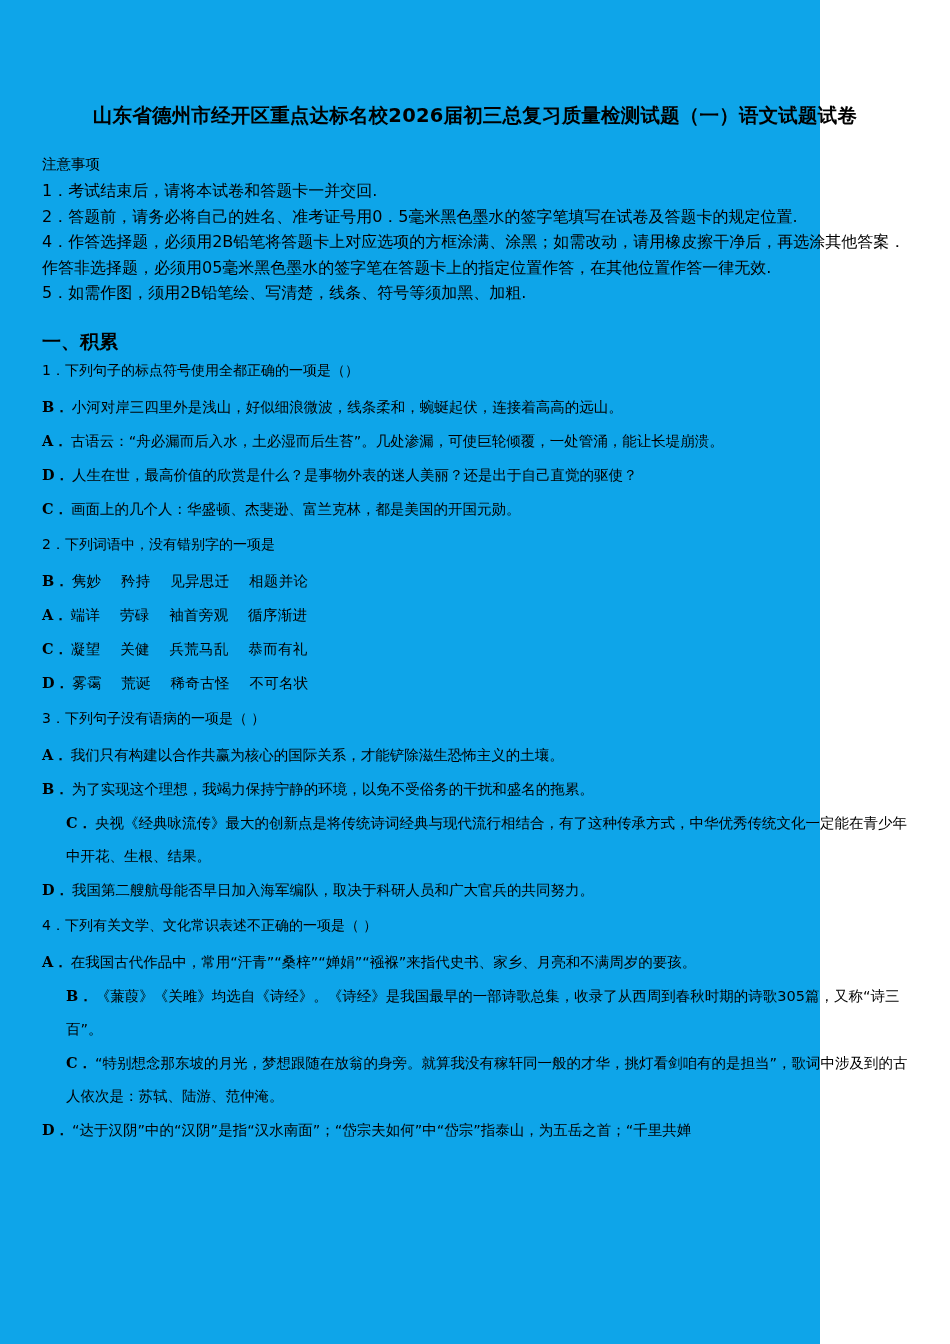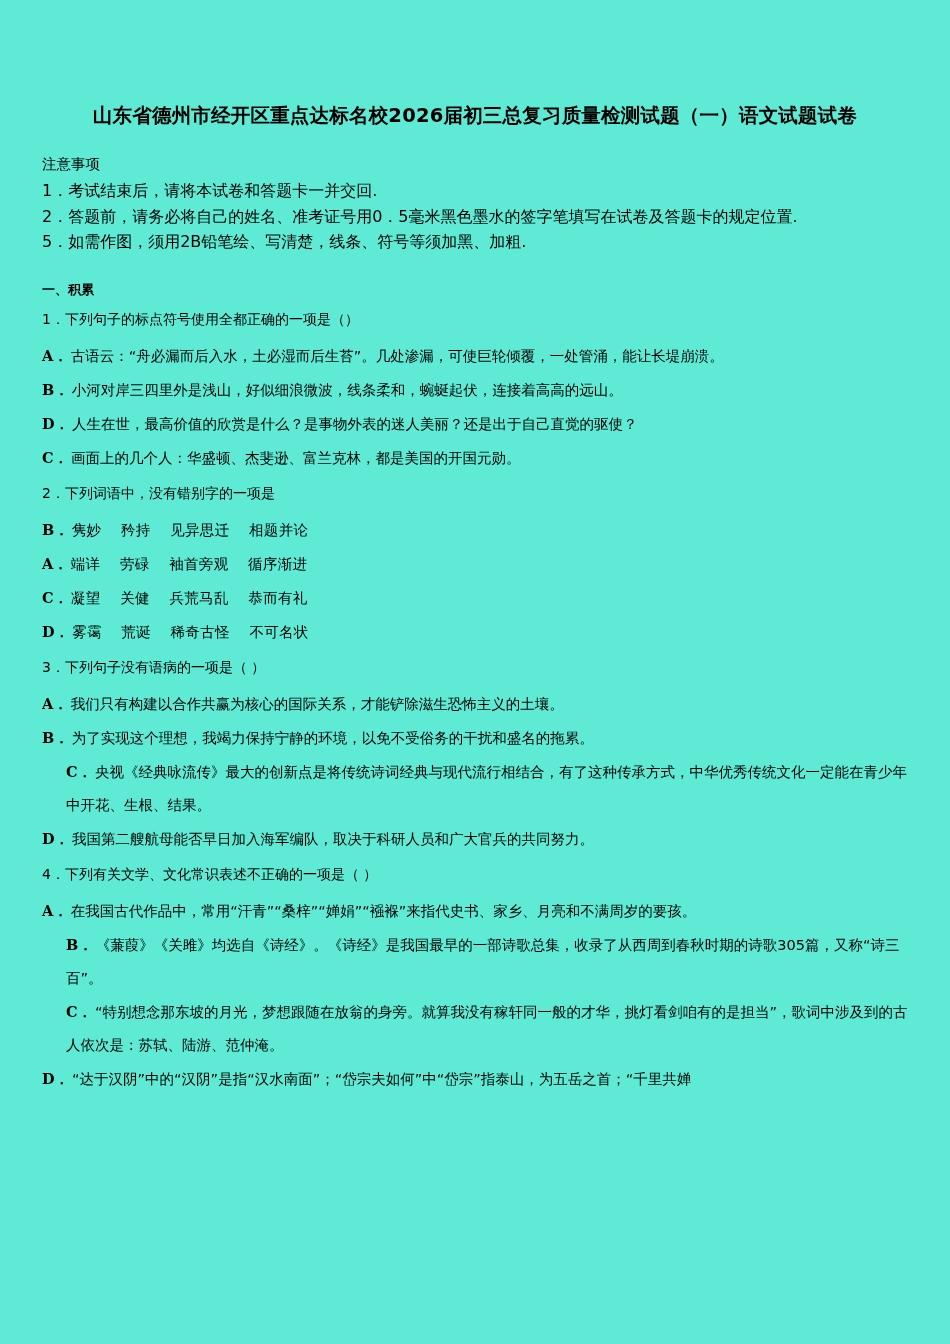--- a/index.html
+++ b/index.html
@@ -9,23 +9,23 @@
   }
   body {
     width: 950px;
     height: 1344px;
     font-family: "DejaVu Serif", "Liberation Serif", serif;
     color: #000000;
     overflow: hidden;
   }
   .page {
     position: relative;
-    width: 950px;
+    width: 820px;
     height: 1344px;
-    background: #5eead4;
+    background: #0ea5e9;
     box-sizing: border-box;
     padding: 0;
   }
   .content {
     position: absolute;
     left: 42px;
     top: 96px;
     width: 866px;
   }
 
@@ -56,21 +56,21 @@
     font-size: 16px;
     line-height: 25.5px;
     margin: 0;
     white-space: normal;
   }
 
   
   .section-heading {
     font-family: "DejaVu Sans", "Liberation Sans", sans-serif;
     font-weight: bold;
-    font-size: 13px;
+    font-size: 19px;
     line-height: 26px;
     margin: 16px 0 2px 0;
   }
 
   
   .question {
     margin: 0 0 4px 0;
   }
   .q-stem {
     font-family: "DejaVu Sans", "Liberation Sans", sans-serif;
@@ -114,32 +114,33 @@
 
 <div class="page">
   <div class="content">
 
     <h1 class="doc-title">山东省德州市经开区重点达标名校2026届初三总复习质量检测试题（一）语文试题试卷</h1>
 
     <div class="notice">
       <p class="notice-heading">注意事项</p>
       <p class="notice-line">1．考试结束后，请将本试卷和答题卡一并交回.</p>
       <p class="notice-line">2．答题前，请务必将自己的姓名、准考证号用0．5毫米黑色墨水的签字笔填写在试卷及答题卡的规定位置.</p>
+      <p class="notice-line">4．作答选择题，必须用2B铅笔将答题卡上对应选项的方框涂满、涂黑；如需改动，请用橡皮擦干净后，再选涂其他答案．作答非选择题，必须用05毫米黑色墨水的签字笔在答题卡上的指定位置作答，在其他位置作答一律无效.</p>
       <p class="notice-line">5．如需作图，须用2B铅笔绘、写清楚，线条、符号等须加黑、加粗.</p>
     </div>
 
     <h2 class="section-heading">一、积累</h2>
 
     <div class="question">
       <p class="q-stem">1．下列句子的标点符号使用全都正确的一项是（）</p>
       <p class="opt">
-        <span class="opt-letter">A．</span><span class="opt-body">古语云：“舟必漏而后入水，土必湿而后生苔”。几处渗漏，可使巨轮倾覆，一处管涌，能让长堤崩溃。</span>
+        <span class="opt-letter">B．</span><span class="opt-body">小河对岸三四里外是浅山，好似细浪微波，线条柔和，蜿蜒起伏，连接着高高的远山。</span>
       </p>
       <p class="opt">
-        <span class="opt-letter">B．</span><span class="opt-body">小河对岸三四里外是浅山，好似细浪微波，线条柔和，蜿蜒起伏，连接着高高的远山。</span>
+        <span class="opt-letter">A．</span><span class="opt-body">古语云：“舟必漏而后入水，土必湿而后生苔”。几处渗漏，可使巨轮倾覆，一处管涌，能让长堤崩溃。</span>
       </p>
       <p class="opt">
         <span class="opt-letter">D．</span><span class="opt-body">人生在世，最高价值的欣赏是什么？是事物外表的迷人美丽？还是出于自己直觉的驱使？</span>
       </p>
       <p class="opt">
         <span class="opt-letter">C．</span><span class="opt-body">画面上的几个人：华盛顿、杰斐逊、富兰克林，都是美国的开国元勋。</span>
       </p>
     </div>
 
     <div class="question">

